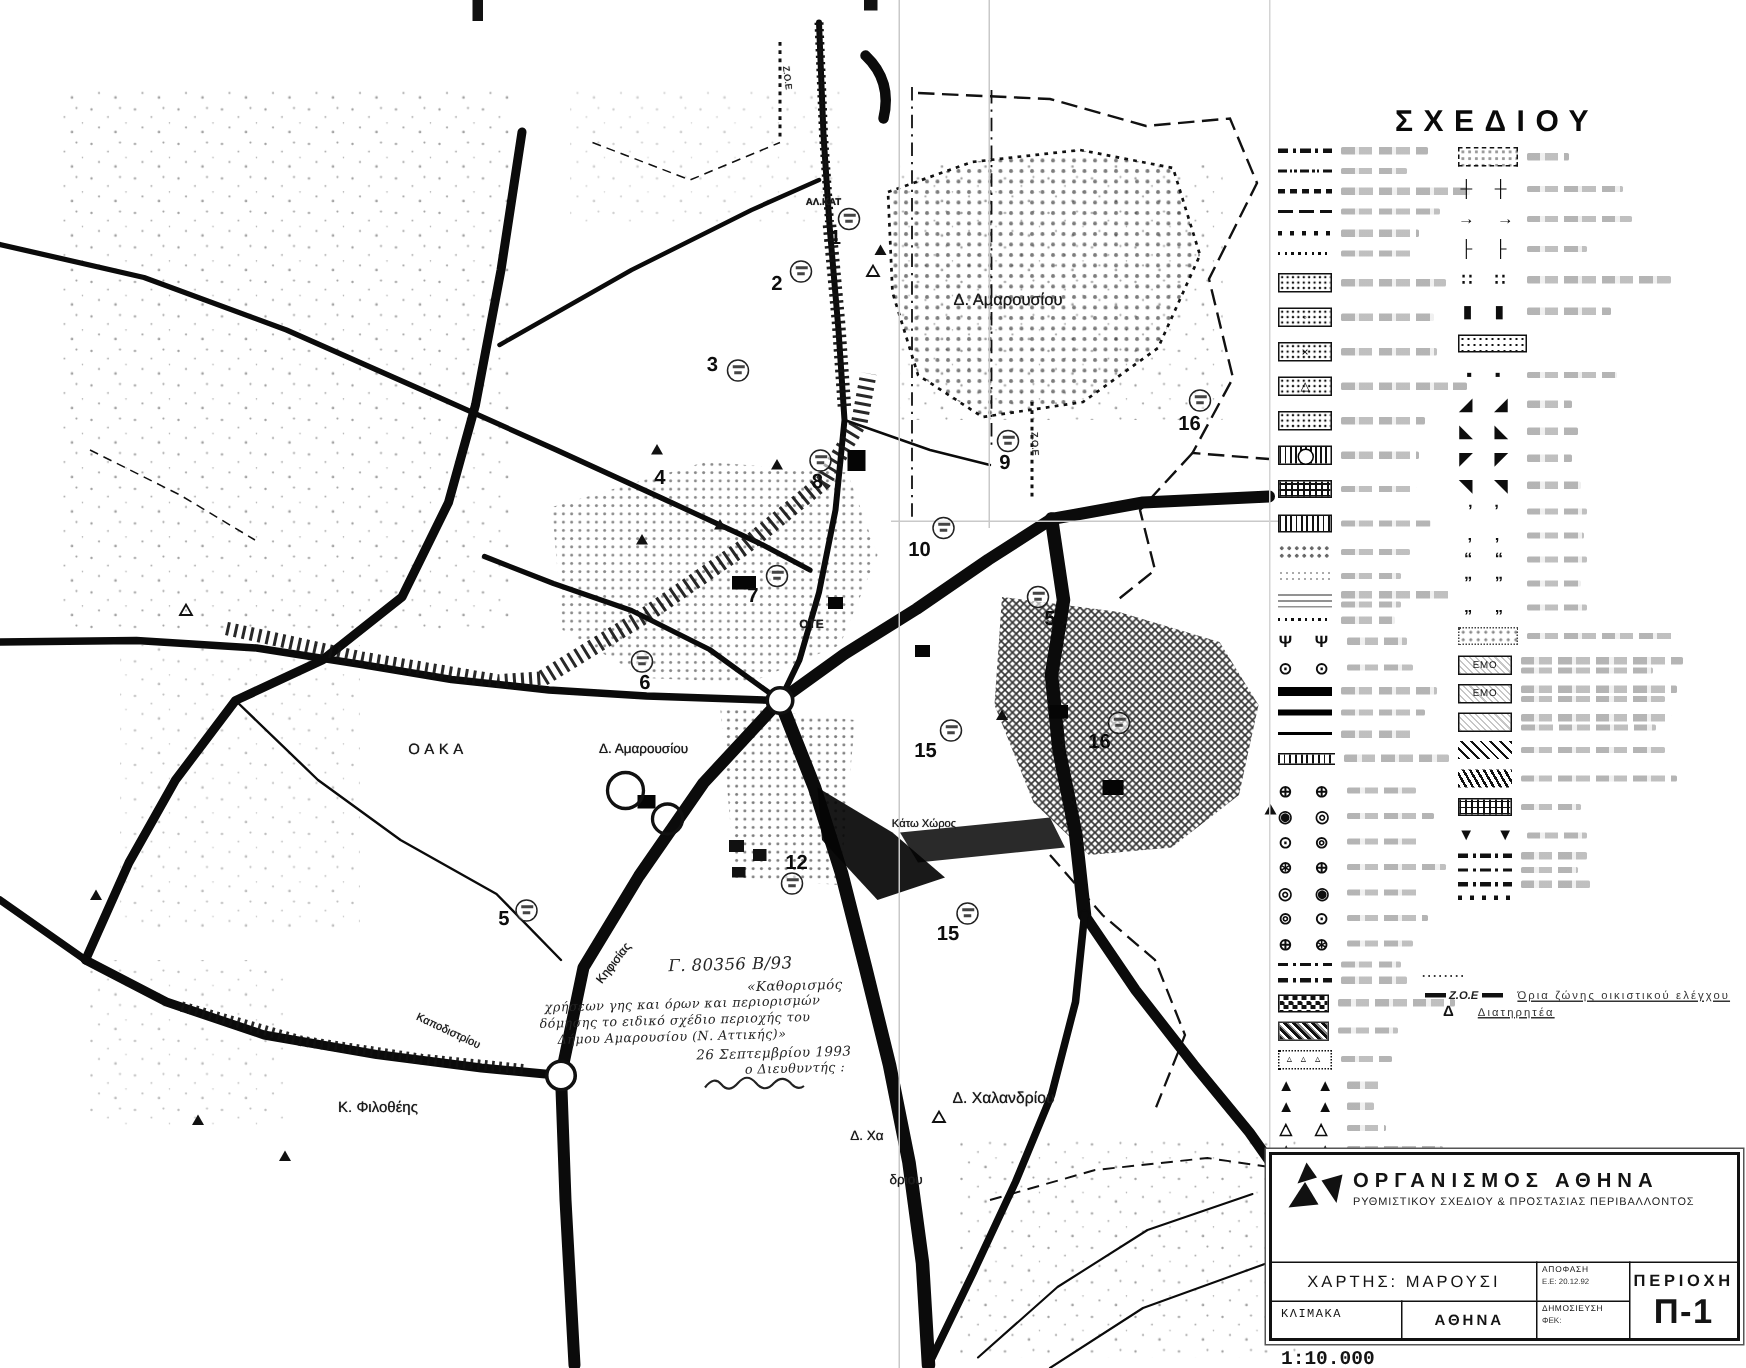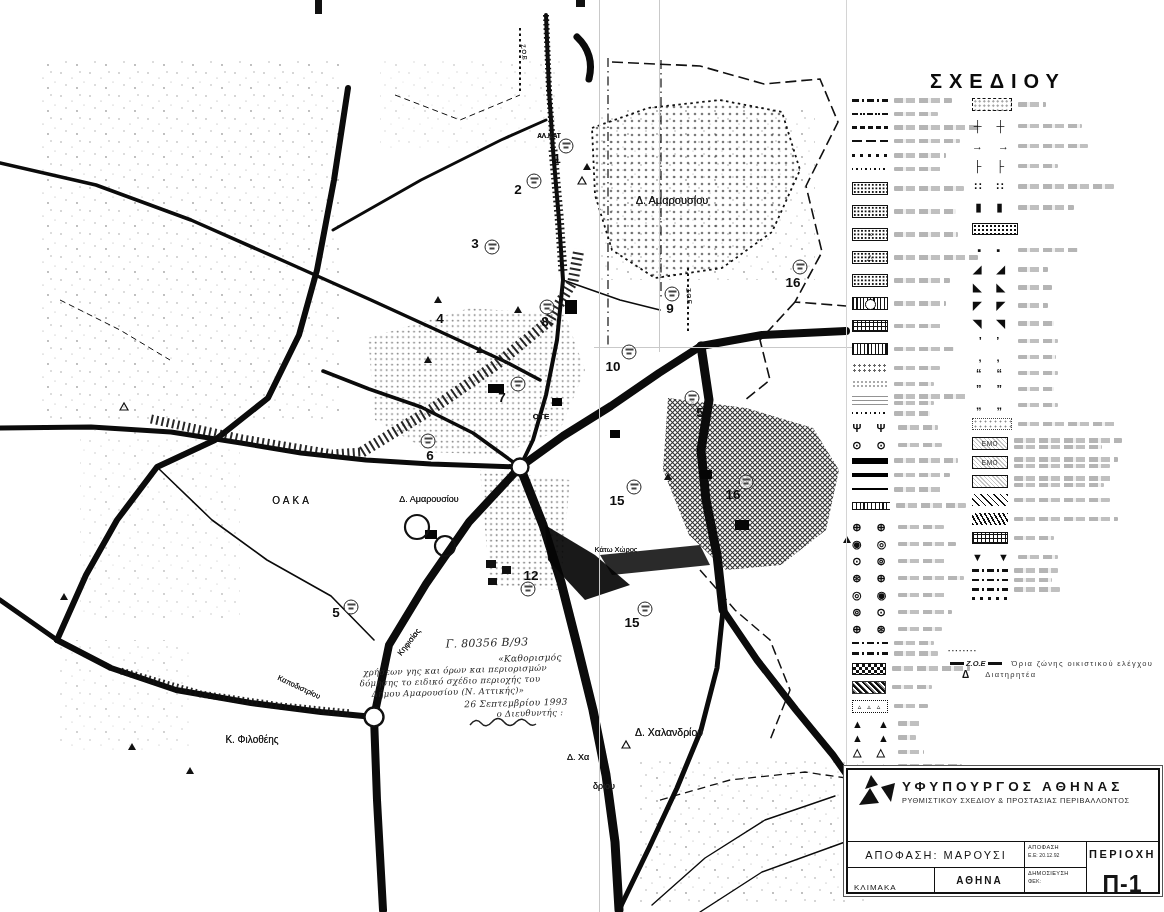--- a/index.html
+++ b/index.html
@@ -63,43 +63,43 @@
            background:repeating-linear-gradient(45deg,rgba(0,0,0,.22) 0 1px,transparent 1px 3px);}
   .sym-dashbox{width:40px;height:13px;border:1.3px dashed #111;background-image:radial-gradient(circle,#999 28%,transparent 32%);background-size:4.5px 4.5px;background-color:#fff;}
   .sym-dotboxwide{width:46px;height:12px;border:1px solid #111;background-image:radial-gradient(circle,#111 30%,transparent 34%);background-size:4px 4px;}
   .sym-pairglyph{width:40px;font-size:11px;font-weight:bold;text-align:center;color:#0d0d0d;white-space:nowrap;letter-spacing:6px;}
   .sym-sparse2{width:40px;height:12px;border:1px dotted #444;background-image:radial-gradient(circle,#888 26%,transparent 30%);background-size:5px 5px;}
   #legend-zoe{position:absolute;left:948px;top:646px;z-index:2;font-size:7px;color:#222;}
   #legend-zoe .zoe-dots{letter-spacing:1px;font-weight:bold;font-size:8px;}
   #legend-zoe .zoe-line{display:flex;align-items:center;gap:8px;margin-top:4px;}
   .zoe-sym{display:inline-flex;align-items:center;font-weight:bold;font-size:7.5px;white-space:nowrap;}
   .zoe-sym::before,.zoe-sym::after{content:"";display:inline-block;width:14px;height:3px;background:#111;margin:0 2px;}
-  #legend-zoe .zoe-text,#legend-diat .diat-text{font-size:7.5px;letter-spacing:1.4px;color:#333;}
+  #legend-zoe .zoe-text,#legend-diat .diat-text{font-size:7.5px;letter-spacing:1.4px;color:#333;text-decoration:underline;}
   #legend-diat{position:absolute;left:962px;top:669px;z-index:2;display:flex;align-items:center;gap:16px;}
   #legend-diat .diat-sym{font-size:10px;font-weight:bold;}
   
   #titleblock{position:absolute;left:846px;top:768px;width:314px;height:126px;background:#fff;z-index:6;
               border:2px solid #111;box-sizing:border-box;box-shadow:0 0 0 2px #fff,0 0 0 3px #555;}
   .tb-row1{position:absolute;left:0;top:0;width:100%;height:44px;display:flex;align-items:center;}
   .tb-logo{width:40px;height:36px;margin:0 6px 0 8px;flex:none;}
   .tb-org1{font-size:13.5px;font-weight:bold;letter-spacing:4px;white-space:nowrap;}
   .tb-org2{font-size:7.3px;letter-spacing:.6px;white-space:nowrap;margin-top:2px;color:#222;}
   .tb-row2{position:absolute;left:0;top:44px;width:100%;height:27px;border-top:1.6px solid #111;
            display:flex;align-items:center;justify-content:center;font-size:15px;font-weight:bold;letter-spacing:8px;box-sizing:border-box;}
   .tb-cell{position:absolute;box-sizing:border-box;}
   .tb-region{left:0;top:71px;width:176px;height:26px;display:flex;align-items:center;justify-content:center;
              font-size:11px;letter-spacing:2px;border-top:1.6px solid #111;}
   .tb-decision{left:176px;top:71px;width:62px;height:26px;border-left:1.4px solid #111;border-top:1.6px solid #111;padding:2px 3px;}
   .tb-decision .lab{font-size:5.6px;letter-spacing:.5px;}
   .tb-decision .val{font-size:5.2px;color:#333;margin-top:2px;}
   .tb-chartis{left:238px;top:71px;width:72px;height:51px;border-left:1.6px solid #111;border-top:1.6px solid #111;
               display:flex;flex-direction:column;align-items:center;}
   .tb-chartis .lab{font-size:11px;font-weight:bold;letter-spacing:2.5px;margin-top:6px;}
-  .tb-chartis .code{font-size:23px;font-weight:bold;letter-spacing:1px;margin-top:11px;}
-  .tb-scale{left:0;top:97px;width:86px;height:37px;border-top:1.4px solid #111;padding:15px 6px;}
+  .tb-chartis .code{font-size:23px;font-weight:bold;letter-spacing:1px;margin-top:1px;}
+  .tb-scale{left:0;top:97px;width:86px;height:37px;border-top:1.4px solid #111;padding:4px 6px;font-family:Liberation Mono, monospace;}
   .tb-scale .lab{font-size:8px;letter-spacing:1px;}
   .tb-scale .val{font-size:13px;font-weight:bold;margin-top:17px;}
   .tb-city{left:86px;top:97px;width:90px;height:25px;border-left:1.4px solid #111;border-top:1.4px solid #111;
            display:flex;align-items:center;justify-content:center;font-size:10px;font-weight:bold;letter-spacing:2px;}
   .tb-publ{left:176px;top:97px;width:62px;height:25px;border-left:1.4px solid #111;border-top:1.4px solid #111;padding:2px 3px;}
   .tb-publ .lab{font-size:5.6px;letter-spacing:.4px;}
   .tb-publ .val{font-size:5.4px;color:#333;margin-top:2px;}
 </style>
 </head>
 <body>
@@ -807,25 +807,25 @@
   <div id="titleblock">
     <div class="tb-row1">
       <svg class="tb-logo" viewBox="0 0 40 36">
         <g fill="#111">
           <path d="M15 1 L22 11 L9 15 Z"></path>
           <path d="M3 31 L14 14 L23 29 Z"></path>
           <path d="M25 13 L39 9 L35 28 Z"></path>
         </g>
       </svg>
       <div>
-        <div class="tb-org1">ΥΦΥΠΟΥΡΓΟΣ ΑΘΗΝΑΣ</div>
+        <div class="tb-org1">ΟΡΓΑΝΙΣΜΟΣ ΑΘΗΝΑ</div>
         <div class="tb-org2">ΡΥΘΜΙΣΤΙΚΟΥ ΣΧΕΔΙΟΥ &amp; ΠΡΟΣΤΑΣΙΑΣ ΠΕΡΙΒΑΛΛΟΝΤΟΣ</div>
       </div>
     </div>
-    <div class="tb-cell tb-region">ΑΠΟΦΑΣΗ: ΜΑΡΟΥΣΙ</div>
+    <div class="tb-cell tb-region">ΧΑΡΤΗΣ: ΜΑΡΟΥΣΙ</div>
     <div class="tb-cell tb-decision">
       <div class="lab">ΑΠΟΦΑΣΗ</div>
       <div class="val">Ε.Ε: 20.12.92</div>
     </div>
     <div class="tb-cell tb-chartis">
       <div class="lab">ΠΕΡΙΟΧΗ</div>
       <div class="code">Π-1</div>
     </div>
     <div class="tb-cell tb-scale">
       <div class="lab">ΚΛΙΜΑΚΑ</div>

